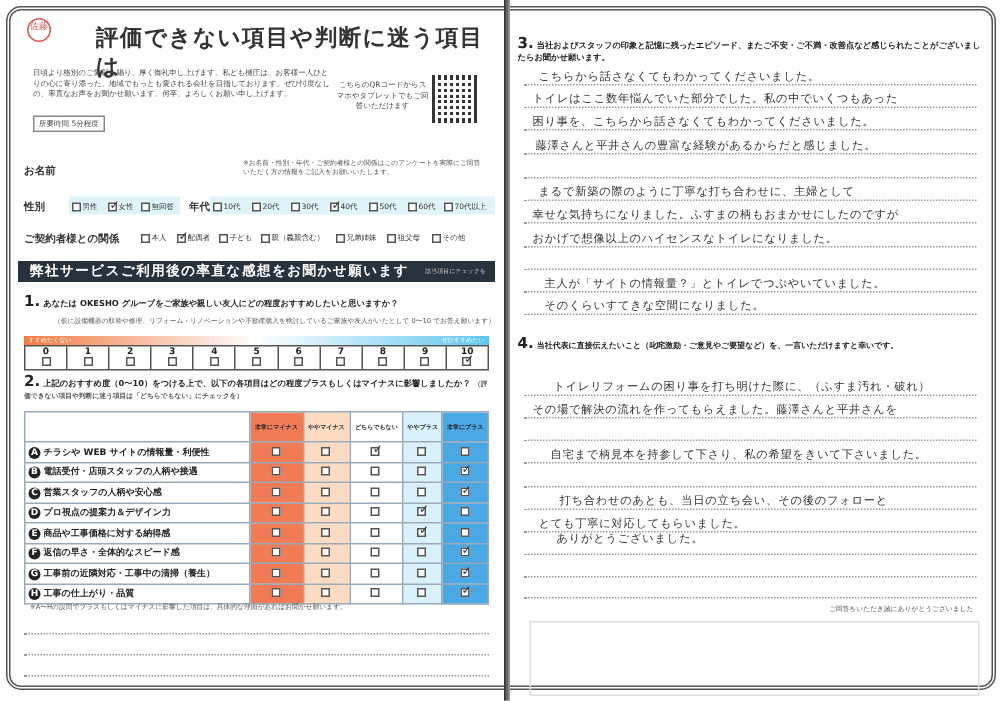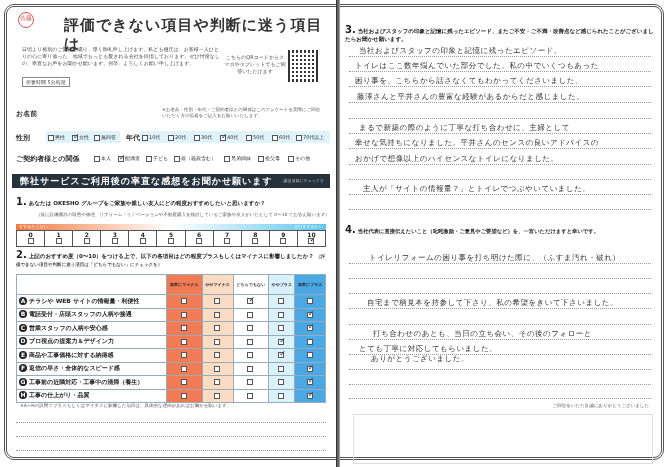--- a/index.html
+++ b/index.html
@@ -202,43 +202,45 @@
   <div class="hline" style="top:80px"></div>
   <div class="hline" style="top:96px"></div>
   <div class="hline" style="top:112px"></div>
   <div class="hline" style="top:127px"></div>
   <div class="hline" style="top:142px"></div>
   <div class="hline" style="top:158px"></div>
   <div class="hline" style="top:173px"></div>
   <div class="hline" style="top:188px"></div>
   <div class="hline" style="top:203px"></div>
 
-  <div class="hw" style="left:14px;top:40px">当社およびスタッフの印象と記憶に残ったエピソード。</div>
+  <div class="hw" style="left:14px;top:40px">こちらから話さなくてもわかってくださいました。</div>
   <div class="hw" style="left:10px;top:55px">トイレはここ数年悩んでいた部分でした。私の中でいくつもあった</div>
   <div class="hw" style="left:10px;top:70px">困り事を、こちらから話さなくてもわかってくださいました。</div>
   <div class="hw" style="left:12px;top:86px">藤澤さんと平井さんの豊富な経験があるからだと感じました。</div>
   <div class="hw" style="left:14px;top:117px">まるで新築の際のように丁寧な打ち合わせに、主婦として</div>
-  <div class="hw" style="left:10px;top:132px">幸せな気持ちになりました。平井さんのセンスの良いアドバイスの</div>
+  <div class="hw" style="left:10px;top:132px">幸せな気持ちになりました。ふすまの柄もおまかせにしたのですが</div>
   <div class="hw" style="left:10px;top:148px">おかげで想像以上のハイセンスなトイレになりました。</div>
   <div class="hw" style="left:18px;top:178px">主人が「サイトの情報量？」とトイレでつぶやいていました。</div>
+  <div class="hw" style="left:18px;top:193px">そのくらいすてきな空間になりました。</div>
 
   <div class="q" style="left:0;top:218px;width:310px;white-space:normal"><b>4.</b> <span style="font-size:5.3px">当社代表に直接伝えたいこと（叱咤激励・ご意見やご要望など）を、一言いただけますと幸いです。</span></div>
 
   <div class="hline" style="top:257px"></div>
   <div class="hline" style="top:272px"></div>
   <div class="hline" style="top:287px"></div>
   <div class="hline" style="top:302px"></div>
   <div class="hline" style="top:318px"></div>
   <div class="hline" style="top:333px"></div>
   <div class="hline" style="top:348px"></div>
   <div class="hline" style="top:363px"></div>
   <div class="hline" style="top:378px"></div>
   <div class="hline" style="top:392px"></div>
 
   <div class="hw" style="left:24px;top:247px">トイレリフォームの困り事を打ち明けた際に、（ふすま汚れ・破れ）</div>
+  <div class="hw" style="left:10px;top:262px">その場で解決の流れを作ってもらえました。藤澤さんと平井さんを</div>
   <div class="hw" style="left:22px;top:292px">自宅まで柄見本を持参して下さり、私の希望をきいて下さいました。</div>
   <div class="hw" style="left:28px;top:323px">打ち合わせのあとも、当日の立ち会い、その後のフォローと</div>
   <div class="hw" style="left:14px;top:338px">とても丁寧に対応してもらいました。</div>
   <div class="hw" style="left:26px;top:348px">ありがとうございました。</div>
 
   <div class="thanks">ご回答をいただき誠にありがとうございました</div>
   <div class="box"></div>
  </div>
 </div>
 

